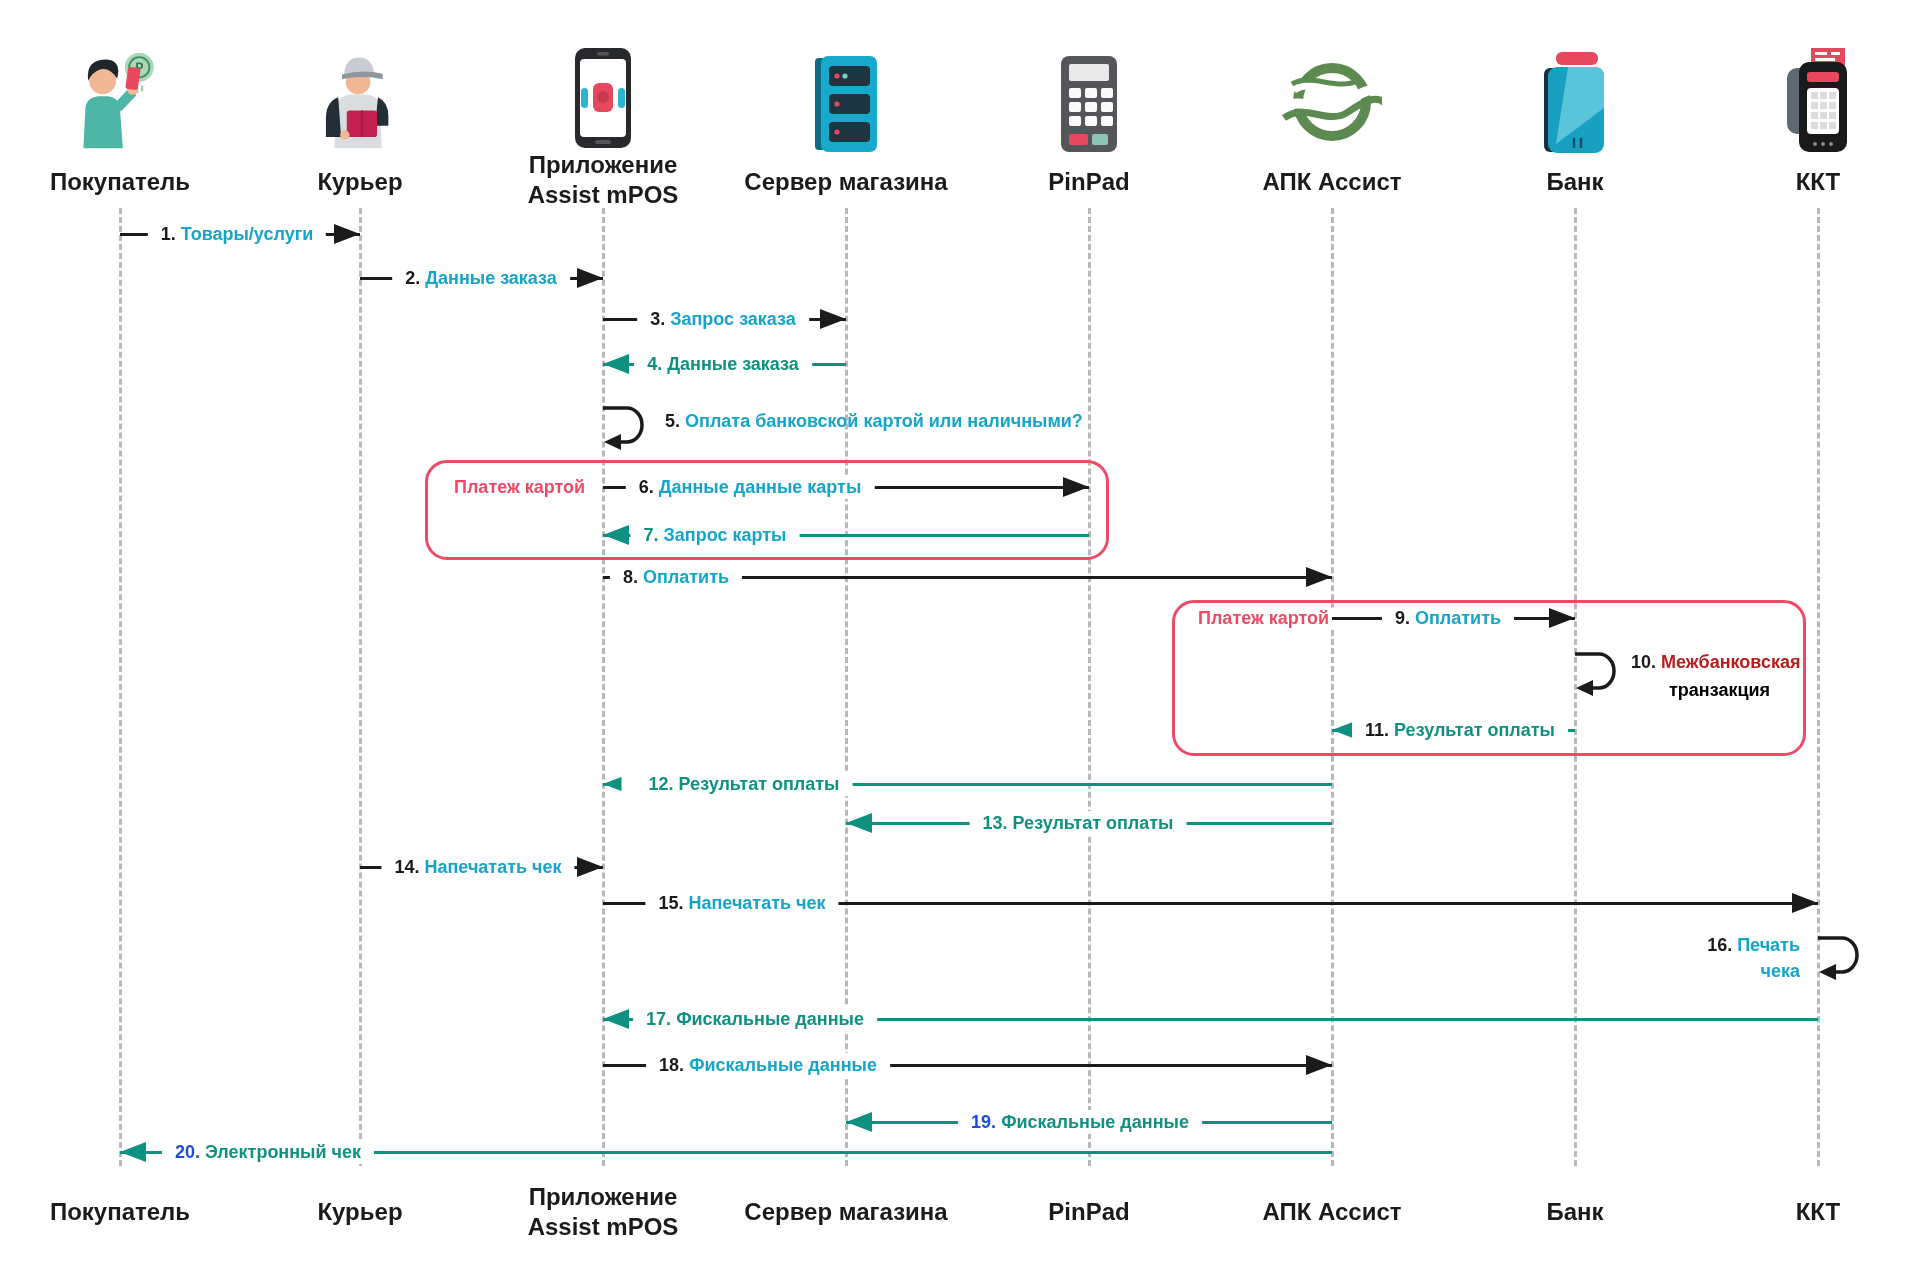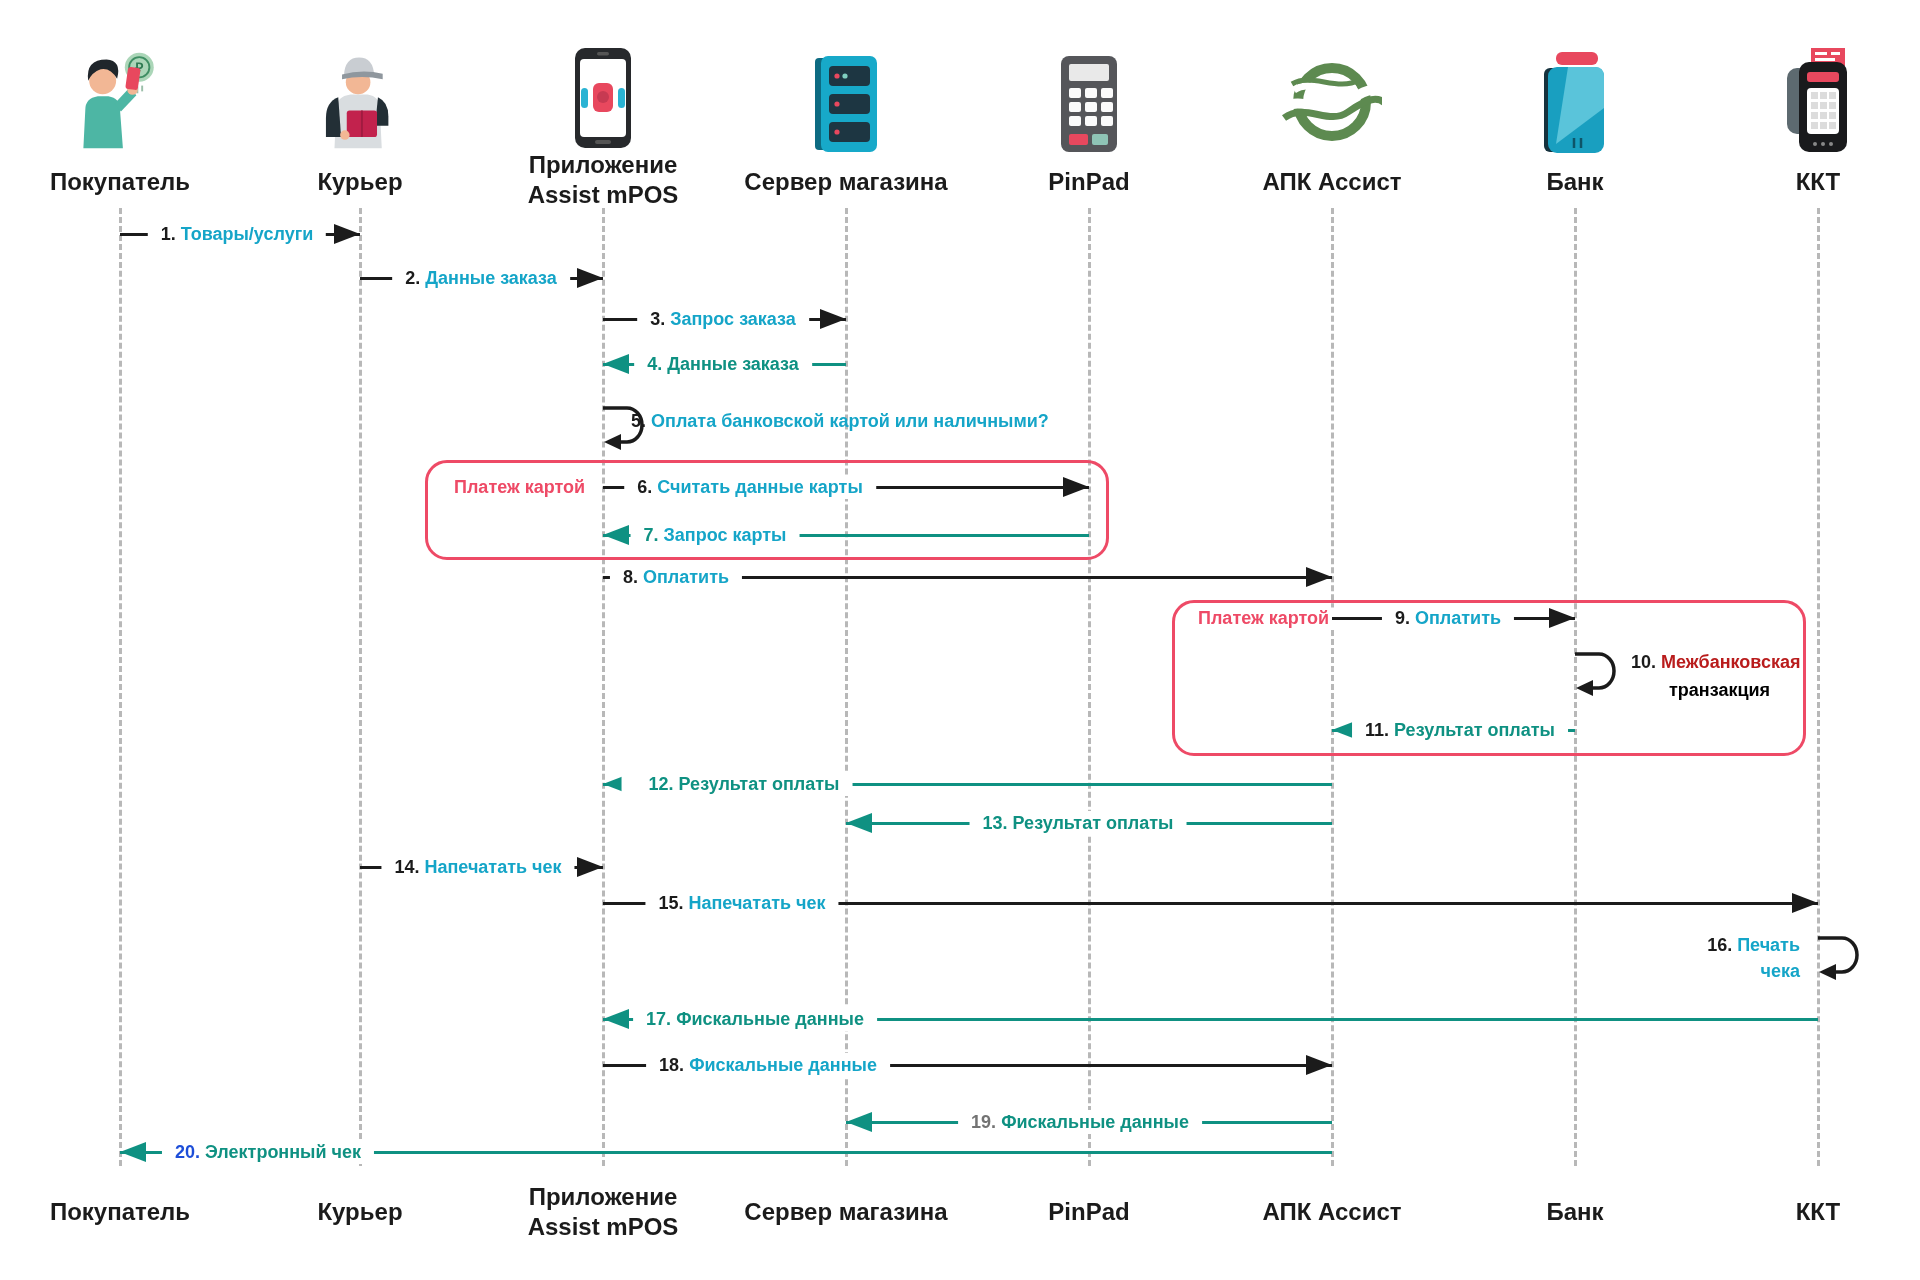--- a/index.html
+++ b/index.html
@@ -54,26 +54,26 @@
       <div class="msg-label" style="left: 723px; top: 319px;"><span style="color:#1b1b1b">3. </span><span style="color:#15a5c8">Запрос заказа</span></div>
       <div class="msg-line" style="left: 603px; top: 362.5px; width: 243px; background: rgb(15, 145, 130);"></div>
       <div class="arrow-head" style="top: 354px; border-top: 10px solid transparent; border-bottom: 10px solid transparent; left: 603px; border-right: 26px solid rgb(15, 145, 130);"></div>
       <div class="msg-label" style="left: 723px; top: 364px;"><span style="color:#0f9182">4. </span><span style="color:#0f9182">Данные заказа</span></div>
       <div class="" style="position: absolute; left: 601px; top: 404px;">
         <svg width="62" height="52" viewBox="0 0 62 52">
           <path d="M2 4 H26 A15 17 0 0 1 26 38 H20" fill="none" stroke="#1b1b1b" stroke-width="3.5"></path>
           <polygon points="20,30 20,46 3,38" fill="#1b1b1b"></polygon>
         </svg>
       </div>
-      <div class="self-label" style="left: 631px; top: 407px; text-align: right;">
+      <div class="self-label" style="left: 665px; top: 407px; text-align: right;">
         <div><span style="color:#1b1b1b">5. </span><span style="color:#15a5c8">Оплата банковской картой или наличными?</span></div>
       </div>
       <div class="msg-line" style="left: 603px; top: 485.5px; width: 486px; background: rgb(27, 27, 27);"></div>
       <div class="arrow-head" style="top: 477px; border-top: 10px solid transparent; border-bottom: 10px solid transparent; left: 1063px; border-left: 26px solid rgb(27, 27, 27);"></div>
-      <div class="msg-label" style="left: 750px; top: 487px;"><span style="color:#1b1b1b">6. </span><span style="color:#15a5c8">Считать данные карты</span></div>
+      <div class="msg-label" style="left: 750px; top: 487px;"><span style="color:#1b1b1b">6. </span><span style="color:#15a5c8">Данные данные карты</span></div>
       <div class="msg-line" style="left: 603px; top: 533.5px; width: 486px; background: rgb(15, 145, 130);"></div>
       <div class="arrow-head" style="top: 525px; border-top: 10px solid transparent; border-bottom: 10px solid transparent; left: 603px; border-right: 26px solid rgb(15, 145, 130);"></div>
       <div class="msg-label" style="left: 715px; top: 535px;"><span style="color:#0f9182">7. </span><span style="color:#15a5c8">Запрос карты</span></div>
       <div class="msg-line" style="left: 603px; top: 575.5px; width: 729px; background: rgb(27, 27, 27);"></div>
       <div class="arrow-head" style="top: 567px; border-top: 10px solid transparent; border-bottom: 10px solid transparent; left: 1306px; border-left: 26px solid rgb(27, 27, 27);"></div>
       <div class="msg-label" style="left: 676px; top: 577px;"><span style="color:#1b1b1b">8. </span><span style="color:#15a5c8">Оплатить</span></div>
       <div class="msg-line" style="left: 1332px; top: 616.5px; width: 243px; background: rgb(27, 27, 27);"></div>
       <div class="arrow-head" style="top: 608px; border-top: 10px solid transparent; border-bottom: 10px solid transparent; left: 1549px; border-left: 26px solid rgb(27, 27, 27);"></div>
       <div class="msg-label" style="left: 1448px; top: 618px;"><span style="color:#1b1b1b">9. </span><span style="color:#15a5c8">Оплатить</span></div>
       <div class="" style="position: absolute; left: 1573px; top: 650px;">
@@ -112,21 +112,21 @@
         <div class="l2" style="color:#15a5c8">чека</div>
       </div>
       <div class="msg-line" style="left: 603px; top: 1017.5px; width: 1215px; background: rgb(15, 145, 130);"></div>
       <div class="arrow-head" style="top: 1009px; border-top: 10px solid transparent; border-bottom: 10px solid transparent; left: 603px; border-right: 26px solid rgb(15, 145, 130);"></div>
       <div class="msg-label" style="left: 755px; top: 1019px;"><span style="color:#0f9182">17. </span><span style="color:#0f9182">Фискальные данные</span></div>
       <div class="msg-line" style="left: 603px; top: 1063.5px; width: 729px; background: rgb(27, 27, 27);"></div>
       <div class="arrow-head" style="top: 1055px; border-top: 10px solid transparent; border-bottom: 10px solid transparent; left: 1306px; border-left: 26px solid rgb(27, 27, 27);"></div>
       <div class="msg-label" style="left: 768px; top: 1065px;"><span style="color:#1b1b1b">18. </span><span style="color:#15a5c8">Фискальные данные</span></div>
       <div class="msg-line" style="left: 846px; top: 1120.5px; width: 486px; background: rgb(15, 145, 130);"></div>
       <div class="arrow-head" style="top: 1112px; border-top: 10px solid transparent; border-bottom: 10px solid transparent; left: 846px; border-right: 26px solid rgb(15, 145, 130);"></div>
-      <div class="msg-label" style="left: 1080px; top: 1122px;"><span style="color:#737373">19. </span><span style="color:#0f9182">Фискальные данные</span></div>
+      <div class="msg-label" style="left: 1080px; top: 1122px;"><span style="color:#1d4ed8">19. </span><span style="color:#0f9182">Фискальные данные</span></div>
       <div class="msg-line" style="left: 120px; top: 1150.5px; width: 1212px; background: rgb(15, 145, 130);"></div>
       <div class="arrow-head" style="top: 1142px; border-top: 10px solid transparent; border-bottom: 10px solid transparent; left: 120px; border-right: 26px solid rgb(15, 145, 130);"></div>
       <div class="msg-label" style="left: 268px; top: 1152px;"><span style="color:#1d4ed8">20. </span><span style="color:#0f9182">Электронный чек</span></div>
     </div>
 
   <div class="actor-col top" style="left: 0px;">
     <div class="icon-box">
       <svg width="100" height="106" viewBox="0 0 100 110">
         <circle cx="70" cy="20" r="15" fill="#abd6b8"></circle>
         <circle cx="70" cy="20" r="10.5" fill="none" stroke="#3e8e63" stroke-width="2"></circle>

